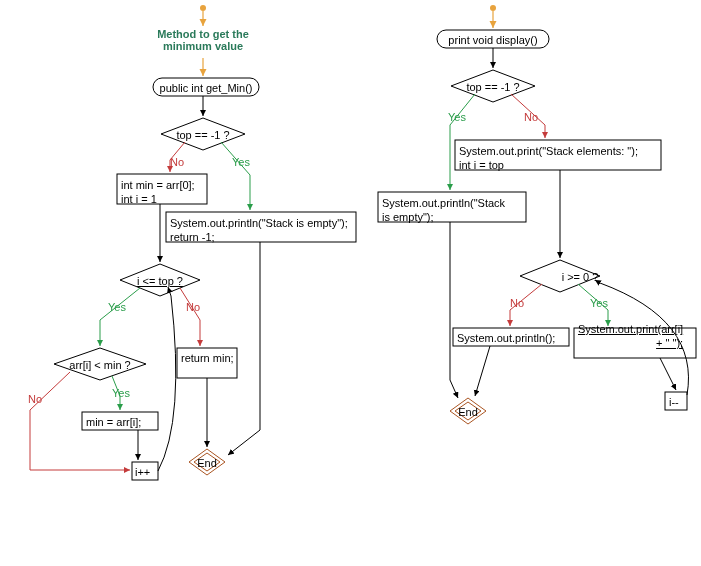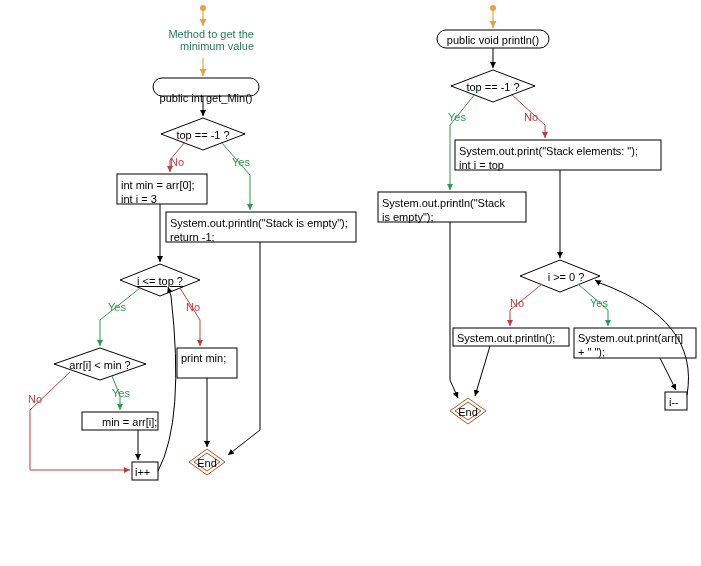--- a/index.html
+++ b/index.html
@@ -19,22 +19,23 @@
   }
   .node-text {
     position: absolute;
     white-space: pre;
     text-align: center;
     line-height: 1.3;
   }
   .annotation {
     color: #2a7a5a;
     position: absolute;
-    text-align: right;
+    text-align: center;
     white-space: pre;
+    font-weight: bold;
   }
 </style>
 </head>
 <body>
 
 <svg width="701" height="566">
   <defs>
     <marker id="arrow-black" markerWidth="8" markerHeight="8" refX="6" refY="3" orient="auto">
       <path d="M0,0 L6,3 L0,6 Z" fill="#000"></path>
     </marker>
@@ -137,47 +138,47 @@
   <path d="M660,358 L676,390" fill="none" stroke="#000" stroke-width="1" marker-end="url(#arrow-black)"></path>
 
   <path d="M687,395 Q700,320 600,283 L595,280" fill="none" stroke="#000" stroke-width="1" marker-end="url(#arrow-black)"></path>
 
   <polygon points="468,398 486,411 468,424 450,411" fill="#fff" stroke="#a52"></polygon>
   <polygon points="468,402 481,411 468,420 455,411" fill="none" stroke="#a52"></polygon>
 </svg>
 
 <div class="annotation" style="left:152px; top:28px; width:102px;">Method to get the
 minimum value</div>
-<div class="node-text" style="left:153px; top:81px; width:106px;margin-top:10px;">public int get_Min()</div>
+<div class="node-text" style="left:153px; top:81px; width:106px;">public int get_Min()</div>
 <div class="node-text" style="left:173px; top:128px; width:60px;">top == -1 ?</div>
 <div class="node-text" style="left:170px; top:155px; color:#c43b3b;">No</div>
 <div class="node-text" style="left:232px; top:155px; color:#2a9d4a;">Yes</div>
 <div class="node-text" style="left:121px; top:178px; text-align:left;">int min = arr[0];
-int i = 3</div>
+int i = 1</div>
 <div class="node-text" style="left:170px; top:216px; text-align:left;">System.out.println("Stack is empty");
 return -1;</div>
 <div class="node-text" style="left:132px; top:274px; width:56px;text-decoration:underline;">i &lt;= top ?</div>
 <div class="node-text" style="left:108px; top:300px; color:#2a9d4a;">Yes</div>
 <div class="node-text" style="left:186px; top:300px; color:#c43b3b;">No</div>
 <div class="node-text" style="left:62px; top:358px; width:76px;text-align:center;">arr[i] &lt; min ?</div>
 <div class="node-text" style="left:112px; top:386px; color:#2a9d4a;">Yes</div>
 <div class="node-text" style="left:28px; top:392px; color:#c43b3b;">No</div>
-<div class="node-text" style="left:86px; top:415px;margin-left:16px;">min = arr[i];</div>
+<div class="node-text" style="left:86px; top:415px;">min = arr[i];</div>
 <div class="node-text" style="left:135px; top:465px;">i++</div>
-<div class="node-text" style="left:181px; top:351px; width:52px; text-align:left;">print min;</div>
+<div class="node-text" style="left:181px; top:351px; width:52px; text-align:left;">return min;</div>
 <div class="node-text" style="left:195px; top:456px; width:24px;">End</div>
 
-<div class="node-text" style="left:437px; top:33px; width:112px;">public void println()</div>
+<div class="node-text" style="left:437px; top:33px; width:112px;">print void display()</div>
 <div class="node-text" style="left:463px; top:80px; width:60px;">top == -1 ?</div>
 <div class="node-text" style="left:448px; top:110px; color:#2a9d4a;">Yes</div>
 <div class="node-text" style="left:524px; top:110px; color:#c43b3b;">No</div>
 <div class="node-text" style="left:459px; top:144px; text-align:left;">System.out.print("Stack elements: ");
 int i = top</div>
 <div class="node-text" style="left:382px; top:196px; text-align:left;">System.out.println("Stack
 is empty");</div>
-<div class="node-text" style="left:544px; top:270px; width:44px;">i &gt;= 0 ?</div>
+<div class="node-text" style="left:558px; top:270px; width:44px;">i &gt;= 0 ?</div>
 <div class="node-text" style="left:510px; top:296px; color:#c43b3b;">No</div>
 <div class="node-text" style="left:590px; top:296px; color:#2a9d4a;">Yes</div>
 <div class="node-text" style="left:457px; top:331px;">System.out.println();</div>
-<div class="node-text" style="left:578px; top:331px; text-align:left;">System.out.print(arr[i]
+<div class="node-text" style="left:578px; top:322px; text-align:right;text-decoration:underline;">System.out.print(arr[i]
 + " ");</div>
 <div class="node-text" style="left:669px; top:395px;">i--</div>
 <div class="node-text" style="left:456px; top:405px; width:24px;">End</div>
 
 </body></html>

